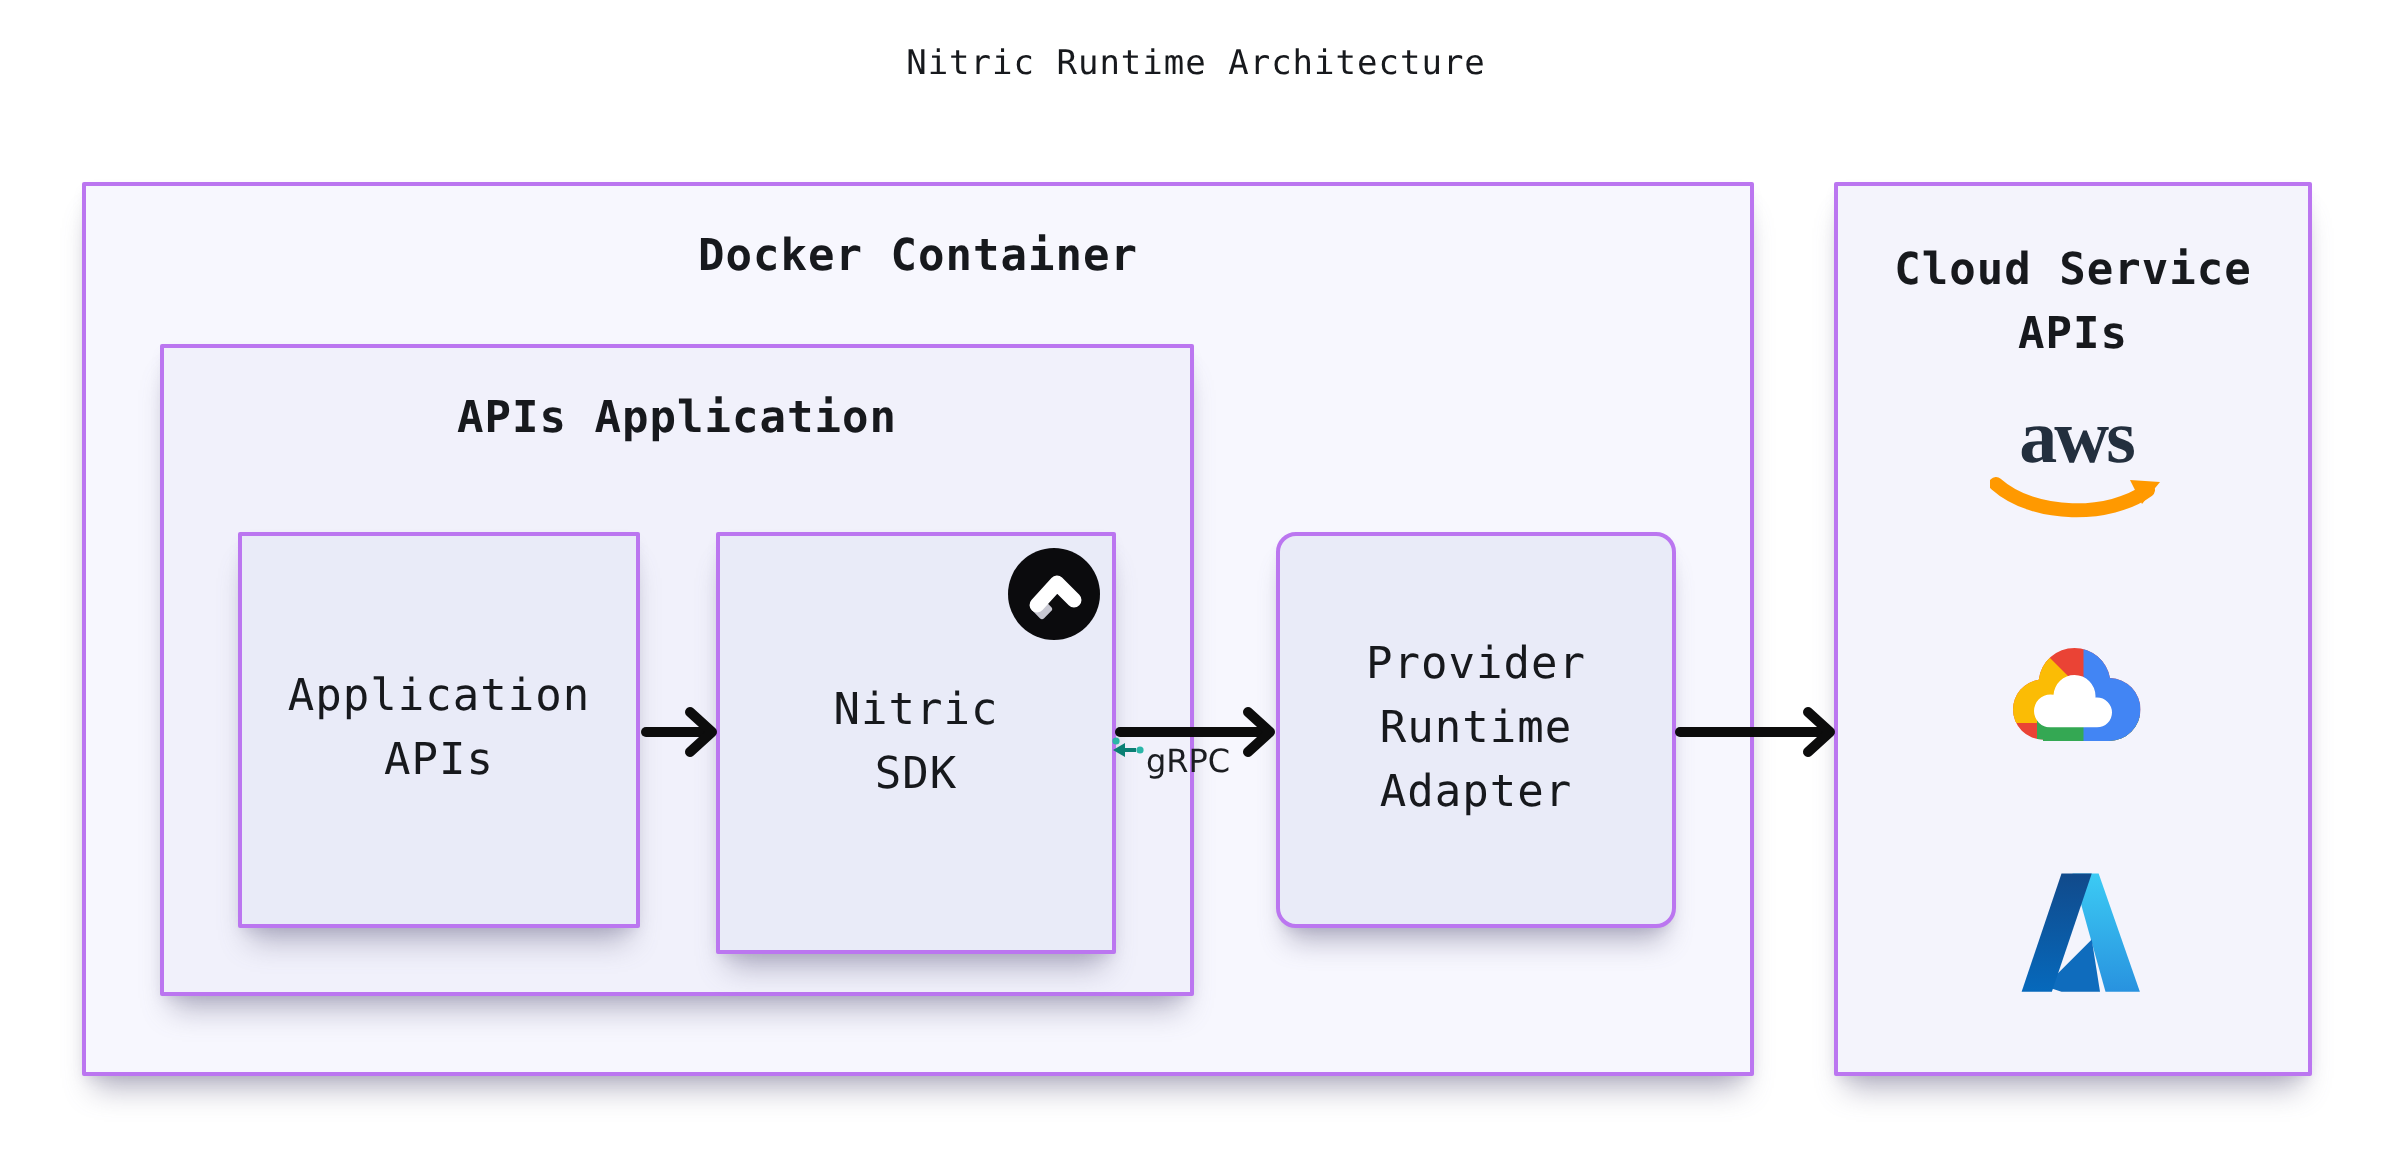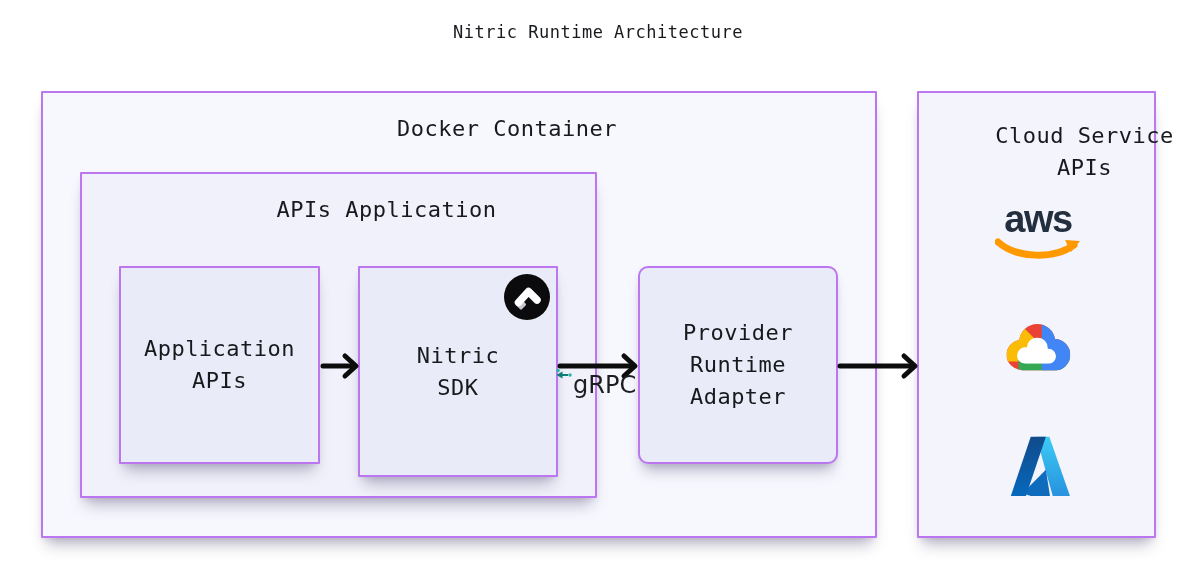--- a/index.html
+++ b/index.html
@@ -14,40 +14,40 @@
   .box{position:absolute;border:2.5px solid #bb76f0;box-sizing:border-box;border-radius:1px;}
   .shadowed{box-shadow:0 12px 14px -6px rgba(104,100,134,.48), 0 3px 6px -2px rgba(104,100,134,.18);}
   .docker{left:41px;top:91px;width:836px;height:447px;background:#f7f7fe;}
   .yourapp{left:80px;top:172px;width:517px;height:326px;background:#f1f1fb;}
   .node{background:#e9ebf8;display:flex;align-items:center;justify-content:center;}
   .node-appcode{left:119px;top:266px;width:201px;height:198px;}
   .node-nitric{left:358px;top:266px;width:200px;height:211px;}
   .node-provider{left:638px;top:266px;width:200px;height:198px;border-radius:10px;}
   .cloud{left:917px;top:91px;width:239px;height:447px;background:#f4f4fc;}
   .box-label{
-    width:100%;text-align:center;font-size:22px;font-weight:400;letter-spacing:.5px;
-    padding-top:20px;white-space:pre-line;line-height:1.45;margin-left:48px;
+    width:100%;text-align:center;font-size:22px;font-weight:700;letter-spacing:.5px;
+    padding-top:20px;white-space:pre-line;line-height:1.45;
   }
   .node-label{
     text-align:center;font-size:22px;font-weight:500;letter-spacing:.5px;
     white-space:pre-line;line-height:1.45;
   }
   .cloud .box-label{padding-top:27px;}
   .nitric-badge{position:absolute;left:503px;top:273px;width:48px;height:48px;}
   .arrows{position:absolute;left:0;top:0;width:1196px;height:580px;pointer-events:none;}
   .grpc{
     position:absolute;left:555px;top:368px;display:flex;align-items:flex-start;
     font-family:"DejaVu Sans","Liberation Sans",sans-serif;
   }
-  .grpc-text{font-size:24px;color:#1b1d21;line-height:1;margin-top:5px;}
+  .grpc-text{font-size:16px;color:#1b1d21;line-height:1;margin-top:5px;}
   .grpc-icon{margin-right:1px;}
   .logo{position:absolute;display:flex;flex-direction:column;align-items:center;}
   .logo-aws{left:994px;top:200px;width:88px;}
   .aws-word{
-    font-family:Liberation Sans, sans-serif;font-weight:bold;
+    font-family:Liberation Serif, serif;font-weight:bold;
     font-size:38px;line-height:1;color:#232f3e;letter-spacing:-1.5px;
   }
   .logo-gcp{left:1002px;top:316px;}
   .logo-azure{left:1006px;top:433px;}
 </style>
 </head>
 <body>
 
 <div class="canvas">
 

